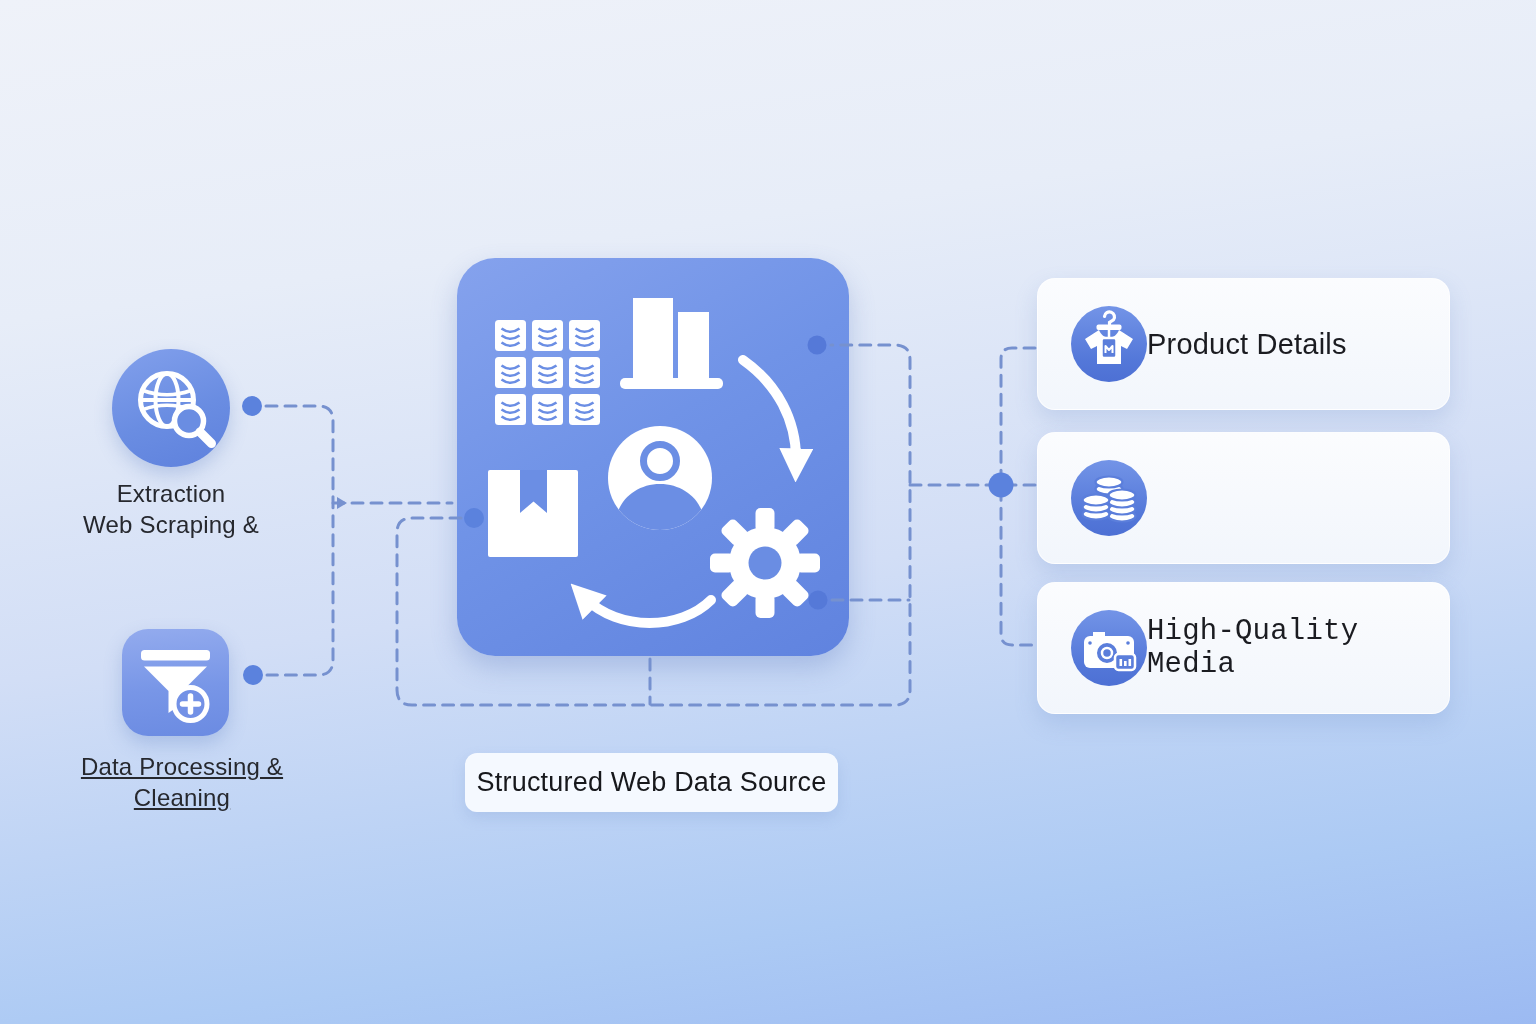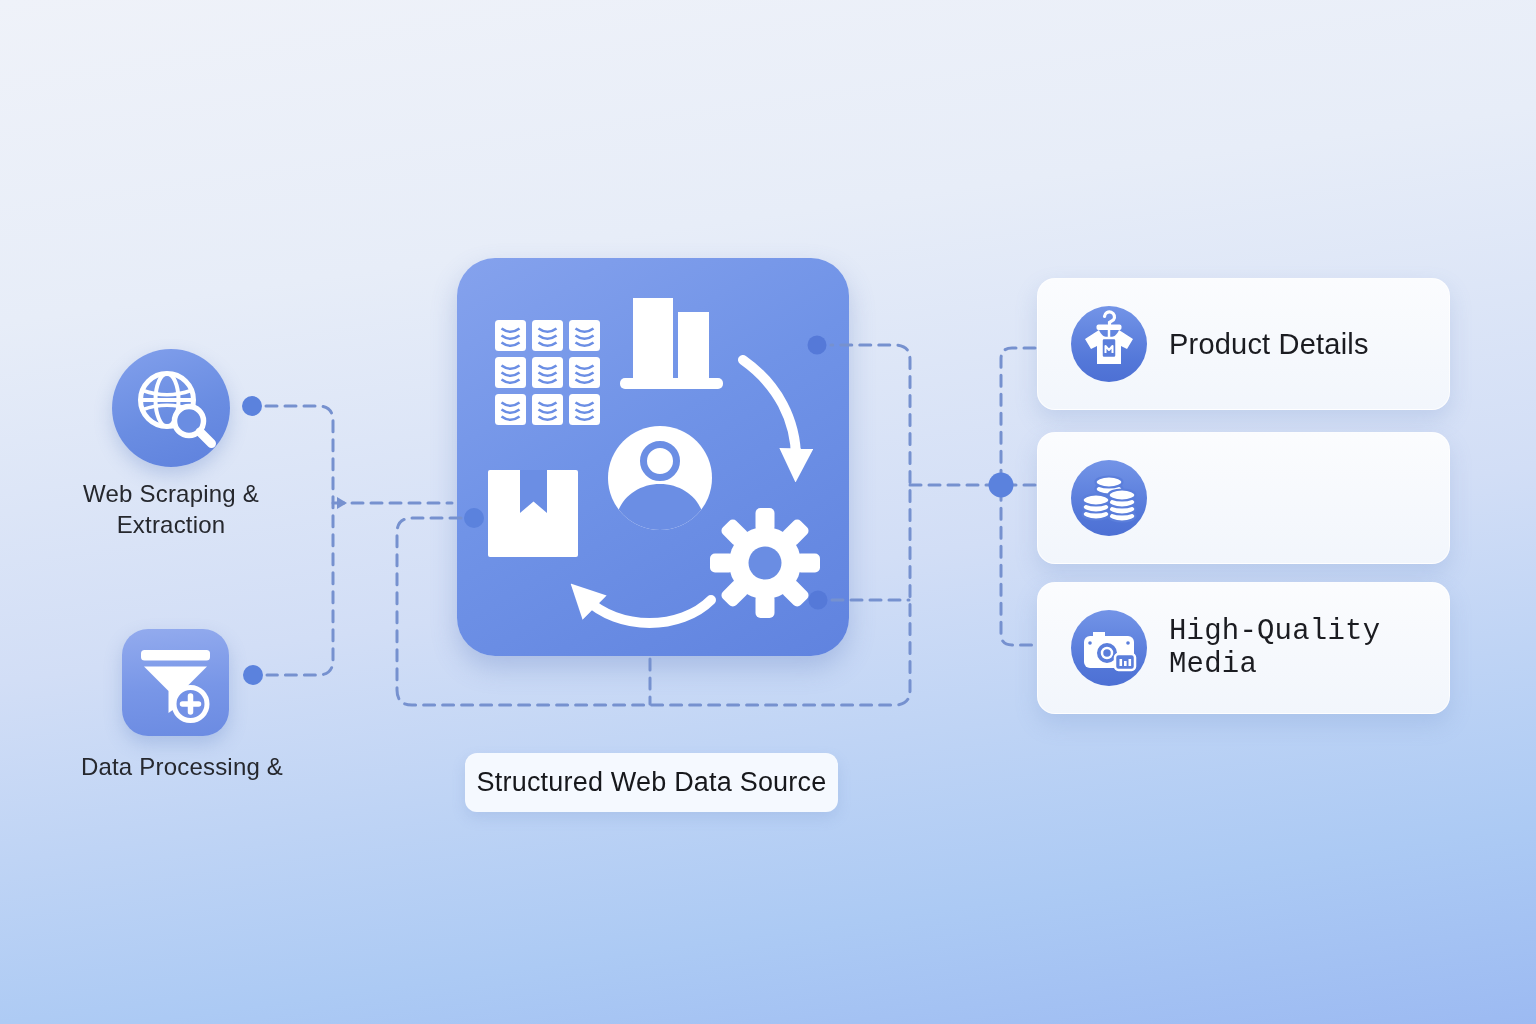--- a/index.html
+++ b/index.html
@@ -21,42 +21,42 @@
     position:absolute;left:122px;top:629px;width:107px;height:107px;border-radius:26px;
     background:linear-gradient(175deg,#93abee 0%,#7896e7 55%,#6b8be2 100%);
     box-shadow:0 8px 18px rgba(96,128,196,.30);z-index:2;
     display:flex;align-items:center;justify-content:center;
   }
   .node-label{
     position:absolute;z-index:2;text-align:center;
     font-size:24px;font-weight:500;line-height:31px;color:#26282e;letter-spacing:.2px;
   }
   .label-scrape{left:36px;top:478px;width:270px;}
-  .label-clean{left:27px;top:751px;width:310px;}
+  .label-clean{left:27px;top:751px;width:310px;text-decoration:underline;}
 
   
   .hub{
     position:absolute;left:457px;top:258px;width:392px;height:398px;border-radius:38px;
     background:linear-gradient(150deg,#85a2ed 0%,#7093e7 45%,#6083df 100%);
     box-shadow:0 12px 26px rgba(88,118,188,.30);z-index:2;
   }
   .caption{
     position:absolute;left:465px;top:753px;width:373px;height:59px;border-radius:12px;
     background:rgba(250,252,255,.92);box-shadow:0 6px 14px rgba(108,139,200,.20);
     display:flex;align-items:center;justify-content:center;z-index:2;
     font-size:27px;font-weight:500;color:#17181c;letter-spacing:.2px;
   }
 
   
   .card{
     position:absolute;left:1037px;width:413px;height:132px;border-radius:18px;
     background:linear-gradient(180deg,#fbfcfe 0%,#f2f6fc 100%);
     border:1px solid rgba(255,255,255,.75);
     box-shadow:0 10px 22px rgba(108,139,200,.22);z-index:2;
-    display:flex;align-items:center;gap:22px;padding-left:33px;box-sizing:border-box;
+    display:flex;align-items:center;padding-left:33px;box-sizing:border-box;
   }
   .card1{top:278px;} .card2{top:432px;} .card3{top:582px;font-family:Liberation Mono, monospace;}
   .card-icon{
     width:76px;height:76px;border-radius:50%;flex:none;
     background:linear-gradient(180deg,#7394e7 0%,#5478d9 70%,#4d70d4 100%);
     display:flex;align-items:center;justify-content:center;
   }
   .card-label{font-size:29px;font-weight:500;color:#1b1c21;letter-spacing:.2px;}
 </style>
 </head>
@@ -92,35 +92,36 @@
         <ellipse cx="55" cy="51" rx="11.5" ry="26.5" stroke-width="4"></ellipse>
         <path d="M28.5 51 H81.5" stroke-width="4"></path>
         <path d="M31 41.5 q24 8.5 48 0" stroke-width="3.5"></path>
         <path d="M31 60.5 q24 -8.5 48 0" stroke-width="3.5"></path>
       </g>
       <circle cx="77" cy="72" r="14.5" fill="#6a8de2" stroke="#ffffff" stroke-width="5.5"></circle>
       <path d="M88 83 L99.5 94.5" stroke="#ffffff" stroke-width="9" stroke-linecap="round"></path>
     </svg>
   </div>
   <div class="node-label label-scrape">
+    <div>Extraction</div>
     <div>Web Scraping &amp;</div>
-    <div>Extraction</div>
   </div>
 
   <div class="node-square">
     <svg width="107" height="107" viewBox="0 0 107 107">
       <rect x="19" y="21" width="69" height="10.5" rx="3.5" fill="#ffffff"></rect>
       <polygon points="22,37.5 85,37.5 60.5,62 46.5,62" fill="#ffffff"></polygon>
       <polygon points="46.5,62 60.5,62 60.5,74 46.5,84" fill="#ffffff"></polygon>
       <circle cx="68.5" cy="75" r="16.5" fill="#7391e6" stroke="#ffffff" stroke-width="5"></circle>
       <path d="M60.5 75 H76.5 M68.5 67 V83" stroke="#ffffff" stroke-width="5.5" stroke-linecap="round"></path>
     </svg>
   </div>
   <div class="node-label label-clean">
     <div>Data Processing &amp;</div>
+    <div>Cleaning</div>
   </div>
 
   <div class="hub">
     <svg width="392" height="398" viewBox="0 0 392 398">
       <defs>
         <g id="dbt">
           <rect width="31" height="31" rx="3.5" fill="#ffffff"></rect>
           <g fill="none" stroke="#6b8ee4" stroke-width="2.6">
             <path d="M6.5 8.5 q9 6.5 18 0"></path>
             <path d="M6.5 15.5 q9 6.5 18 0"></path>

